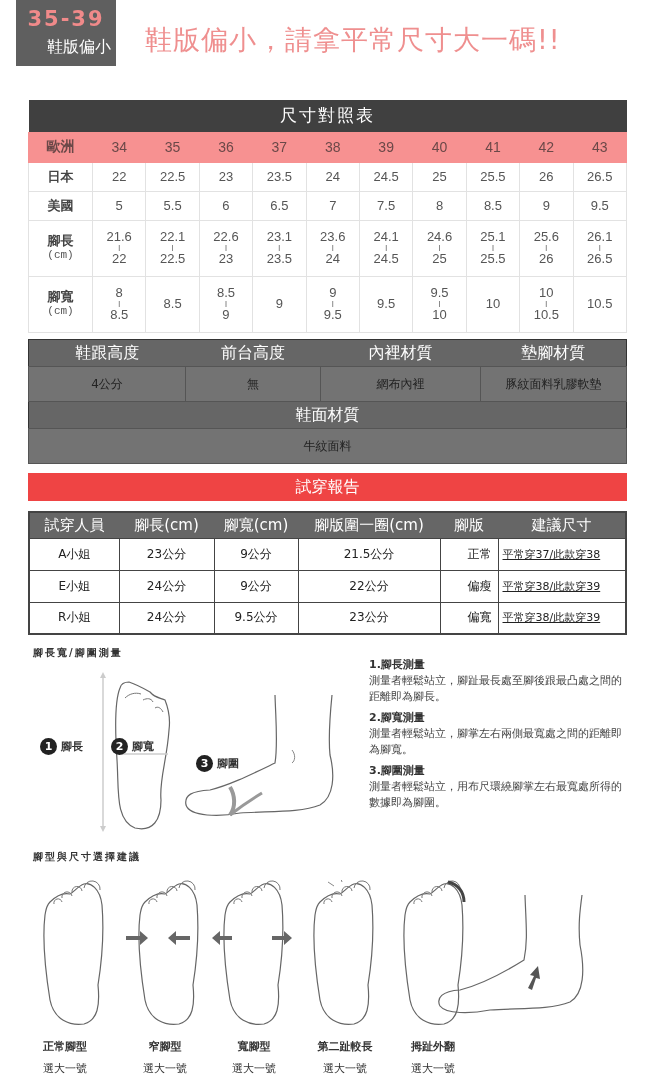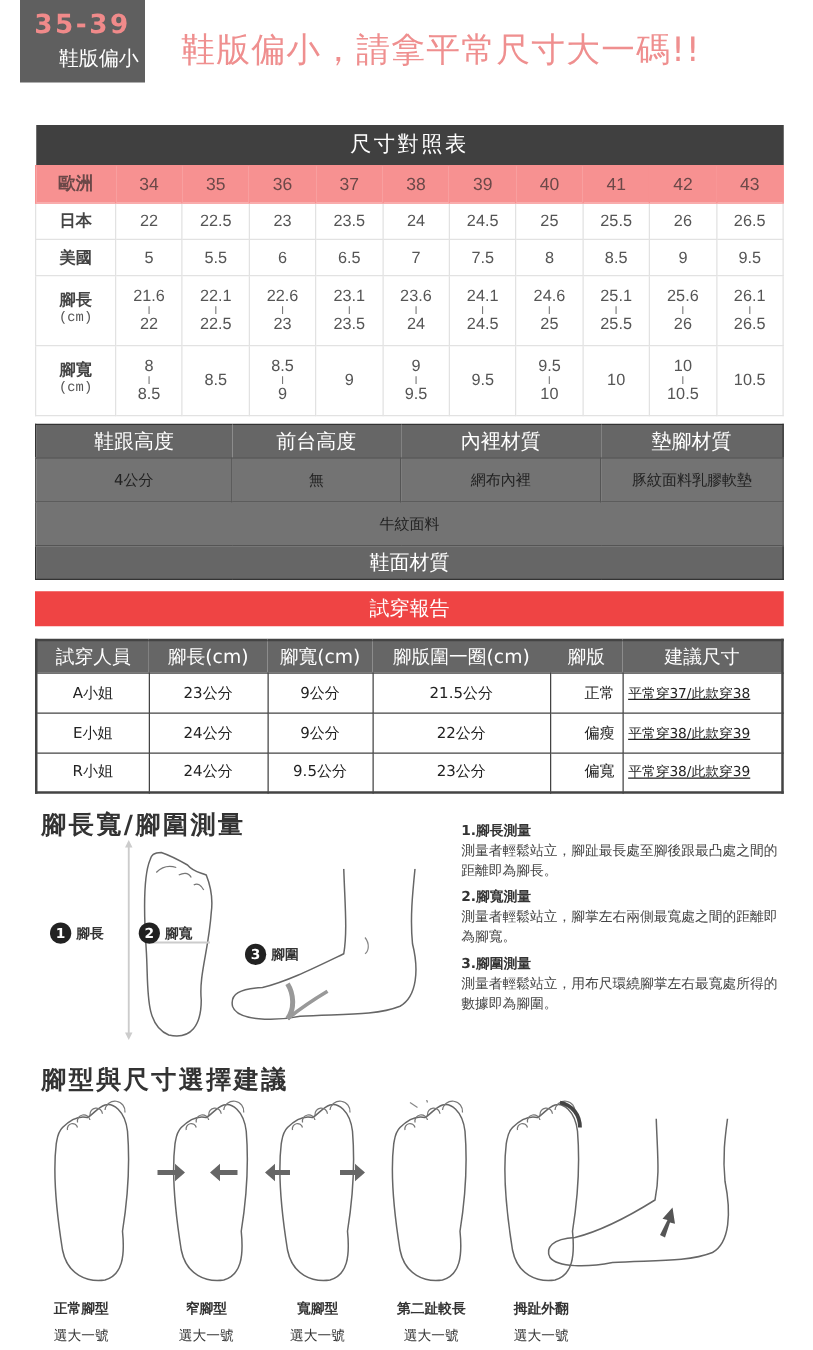--- a/index.html
+++ b/index.html
@@ -30,21 +30,21 @@
 
   
   .report-title { position: absolute; left: 28px; top: 473px; width: 599px; height: 28px; background: #ef4444; color: #fff; text-align: center; font-size: 16px; line-height: 28px; }
   .report { position: absolute; left: 28px; top: 511px; width: 599px; border: 2px solid #444; border-collapse: collapse; table-layout: fixed; }
   .report th { background: #666; color: #fff; font-weight: normal; font-size: 15px; height: 26px; white-space: nowrap; }
   .report td { text-align: center; font-size: 12px; color: #222; height: 32px; border: 1px solid #444; white-space: nowrap; }
   .report td.r { text-align: right; padding-right: 6px; }
   .report td.sug { font-size: 11px; text-align: left; padding-left: 4px; text-decoration: underline; }
 
   
-  .sec-title { position: absolute; font-weight: bold; font-size: 20px; color: #333; letter-spacing: 2px; }
+  .sec-title { position: absolute; font-weight: bold; font-size: 10px; color: #333; letter-spacing: 2px; }
   .circle { display: inline-block; width: 17px; height: 17px; border-radius: 50%; background: #222; color: #fff; font-size: 11px; font-weight: bold; text-align: center; line-height: 17px; vertical-align: middle; }
   .mlabel { position: absolute; font-size: 11px; color: #333; font-weight: bold; white-space: nowrap; }
   .mlabel span.t { vertical-align: middle; margin-left: 4px; }
   .instr { position: absolute; left: 369px; top: 657px; width: 260px; font-size: 11px; color: #444; line-height: 16px; }
   .instr .hd { font-weight: bold; color: #333; }
   .instr .blk { margin-bottom: 5px; }
 
   .foot-svg { position: absolute; }
   .type-label { position: absolute; text-align: center; font-size: 11px; color: #333; font-weight: bold; width: 80px; line-height: 22px; }
   .type-label .a { display: block; }
@@ -150,24 +150,24 @@
     <th>內裡材質</th>
     <th>墊腳材質</th>
   </tr>
   <tr>
     <td>4公分</td>
     <td>無</td>
     <td>網布內裡</td>
     <td>豚紋面料乳膠軟墊</td>
   </tr>
   <tr>
+        <th colspan="4">鞋面材質</th>
+      </tr>
+  <tr>
         <td colspan="4">牛紋面料</td>
-      </tr>
-  <tr>
-        <th colspan="4">鞋面材質</th>
       </tr>
 </tbody>
   </table>
 
 <div class="report-title">試穿報告</div>
 <table class="report">
   <colgroup>
       <col style="width:90px">
       <col style="width:95px">
       <col style="width:84px">

